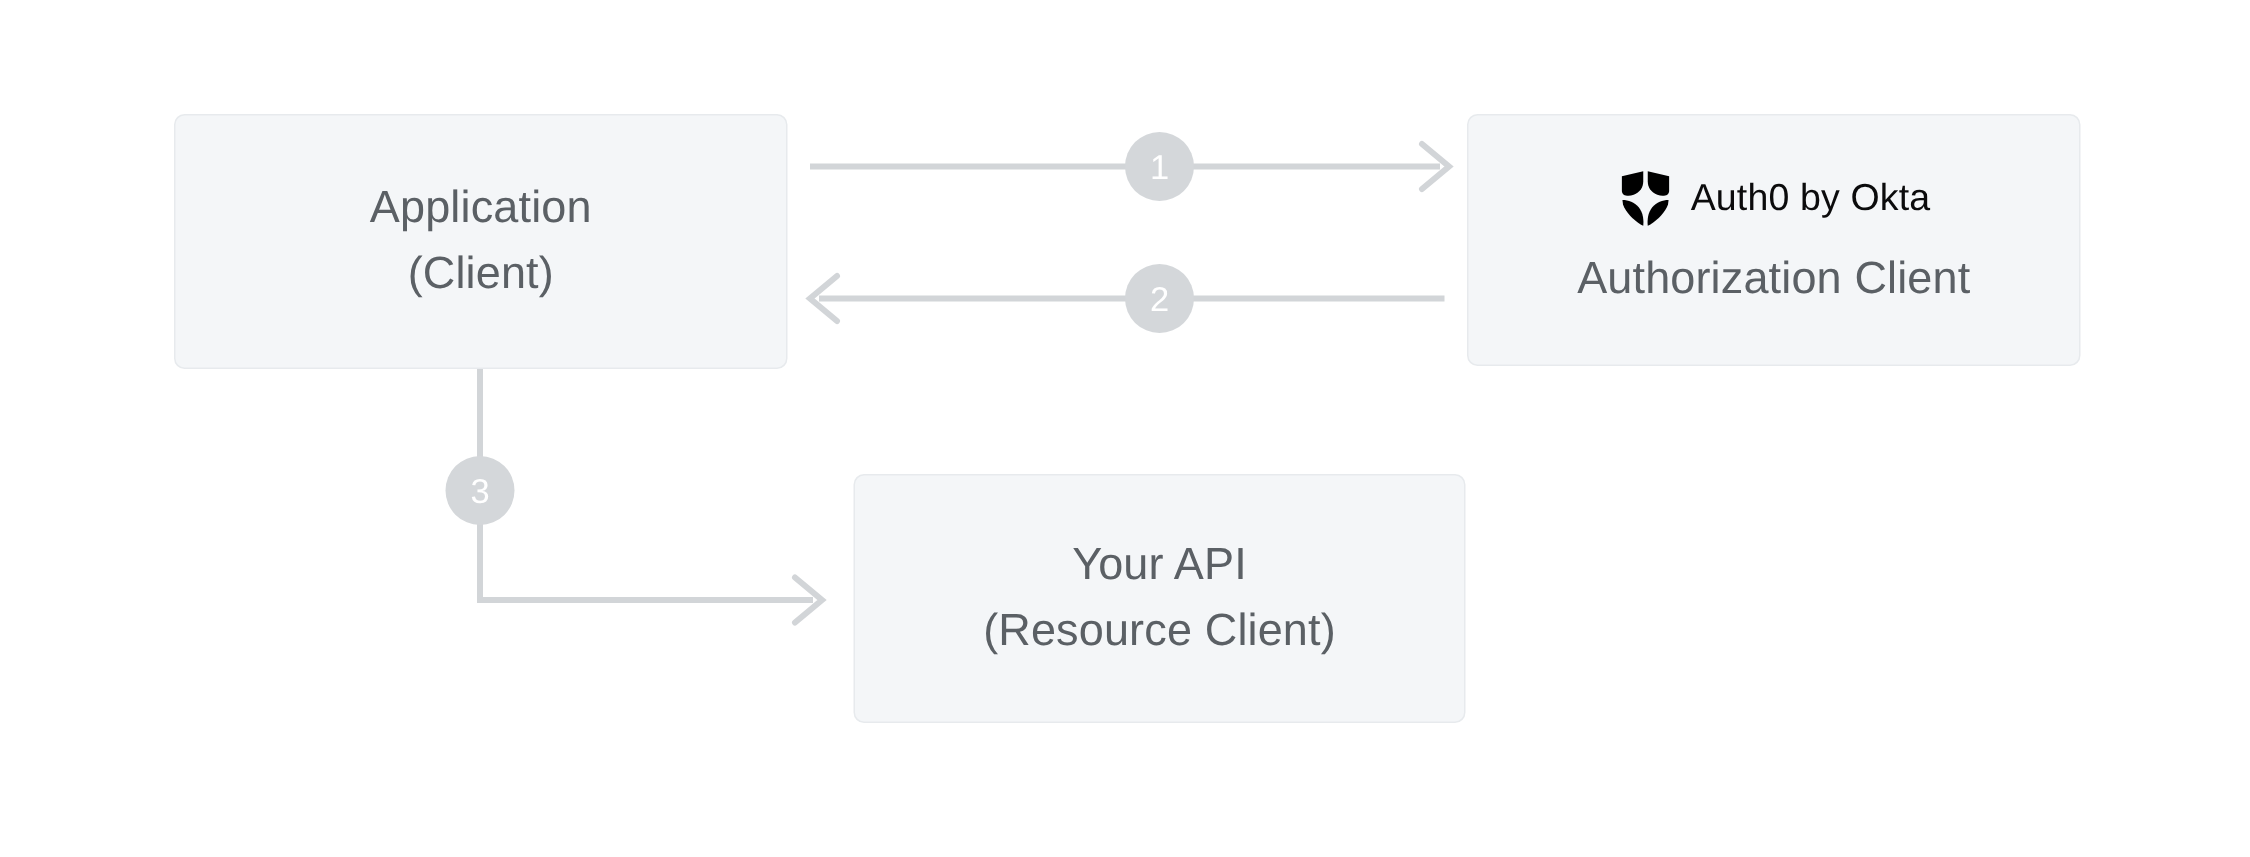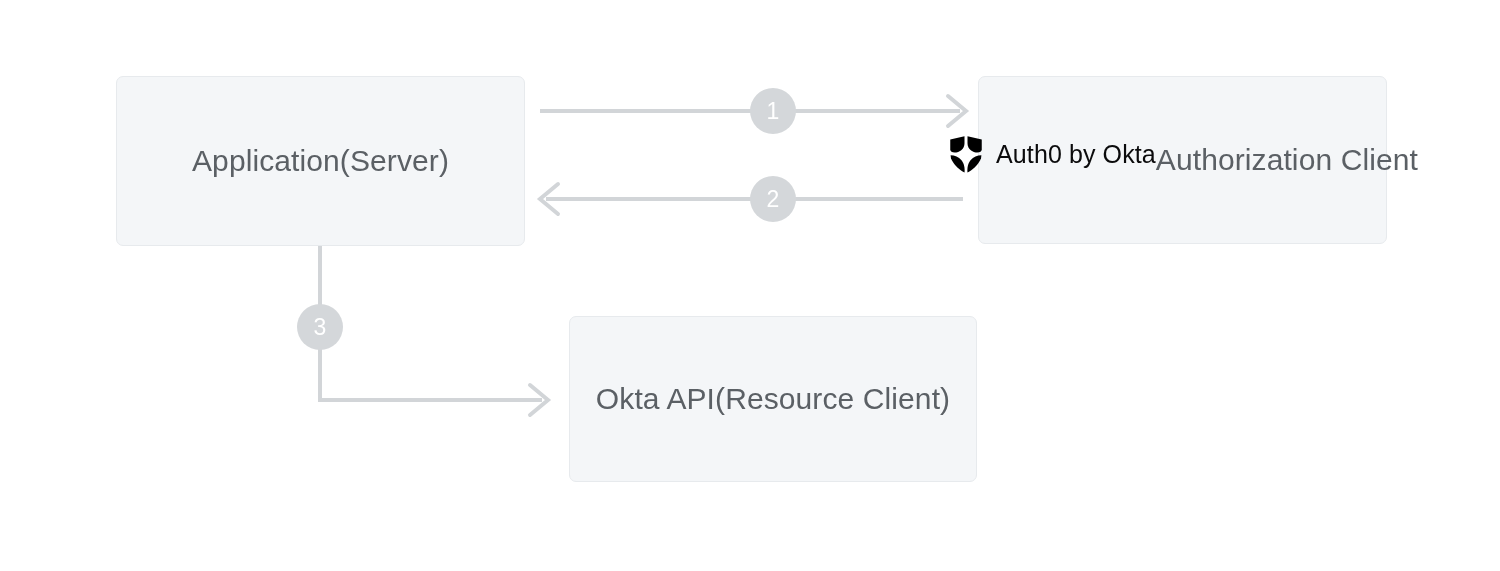--- a/index.html
+++ b/index.html
@@ -25,21 +25,21 @@
   }
 
   
   .node-box {
     position: absolute;
     box-sizing: border-box;
     background: #f4f6f8;
     border: 1px solid #e7eaed;
     border-radius: 7px;
     display: flex;
-    flex-direction: row;
+    flex-direction: column;
     align-items: center;
     justify-content: center;
   }
 
   .node-line {
     color: #5b6065;
     font-size: 30px;
     line-height: 44px;
     font-weight: 400;
     letter-spacing: 0.1px;
@@ -144,42 +144,42 @@
     </g>
 
     <g>
       <polyline points="320,246 320,400 542,400" fill="none" stroke="#d2d5d8" stroke-width="4" stroke-linecap="butt" stroke-linejoin="miter"></polyline>
       <polyline points="530,385 548,400 530,415" fill="none" stroke="#d2d5d8" stroke-width="4" stroke-linecap="round" stroke-linejoin="miter"></polyline>
     </g>
   </svg>
 
   <div class="node-box" id="node-application">
     <div class="node-line">Application</div>
-    <div class="node-line">(Server)</div>
+    <div class="node-line">(Client)</div>
   </div>
 
   <div class="node-box" id="node-authorization-server">
     <div class="brand-lockup">
       <svg class="brand-logo" viewBox="0 0 100 104" xmlns="http://www.w3.org/2000/svg">
 
         <path d="M46 3 L8 12 L8 38 C8 46 18 49 29 45 C40 41 46 32 46 21 Z" fill="#000000"></path>
 
         <path d="M54 3 L92 12 L92 38 C92 46 82 49 71 45 C60 41 54 32 54 21 Z" fill="#000000"></path>
 
         <path d="M9 54 C20 54 30 58 38 67 C46 77 47 90 46 100 L42 98 C28 89 15 76 10 62 Z" fill="#000000"></path>
 
         <path d="M91 54 C80 54 70 58 62 67 C54 77 53 90 54 100 L58 98 C72 89 85 76 90 62 Z" fill="#000000"></path>
       </svg>
       <div class="brand-text">Auth0 by Okta</div>
     </div>
     <div class="node-line">Authorization Client</div>
   </div>
 
   <div class="node-box" id="node-your-api">
-    <div class="node-line">Okta API</div>
+    <div class="node-line">Your API</div>
     <div class="node-line">(Resource Client)</div>
   </div>
 
   <div class="step-badge" id="step-badge-1">
     <span class="step-badge-label">1</span>
   </div>
 
   <div class="step-badge" id="step-badge-2">
     <span class="step-badge-label">2</span>
   </div>

